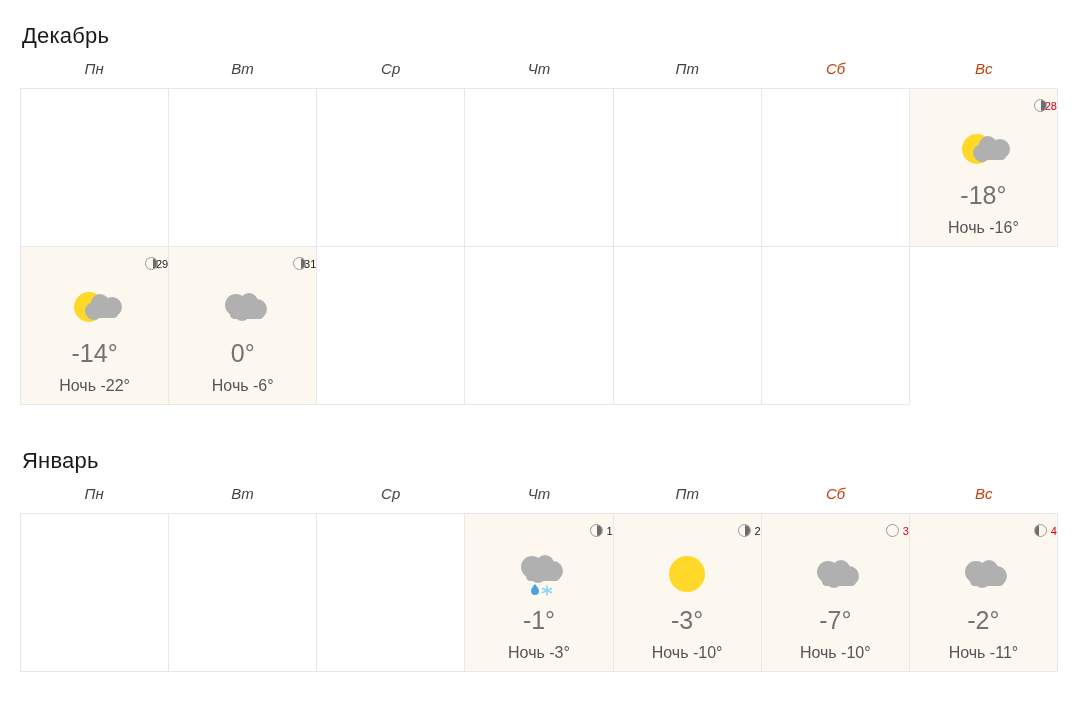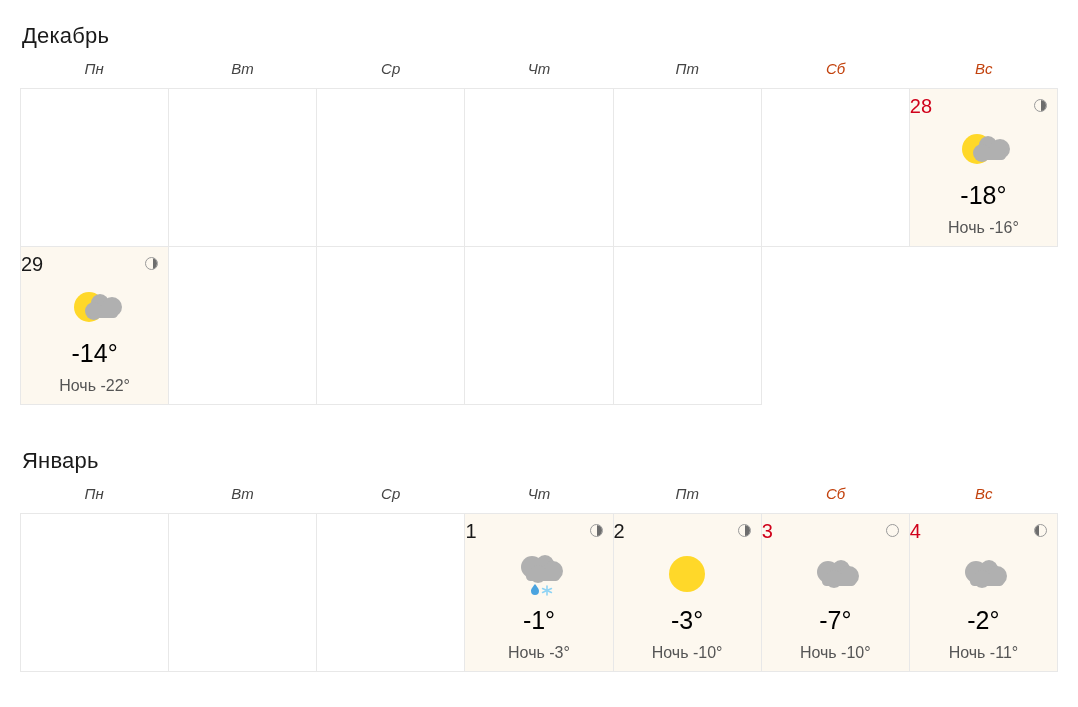--- a/index.html
+++ b/index.html
@@ -47,22 +47,22 @@
     border-bottom: 1px solid #e8e8e8;
     height: 158px;
     position: relative;
     background: #fff;
     padding-top: 8px;
   }
   .cell.filled { background: #fdf8ef; }
   .cell.empty { background: #fff; }
 
   .daynum {
-    text-align: left;
-    font-size: 20px;
+    text-align: right;
+    font-size: 11px;
     color: #1a1a1a;
     line-height: 18px;
   }
   .daynum.weekend { color: #d0021b; }
 
   .moon {
     position: absolute;
     top: 10px;
     right: 10px;
     width: 13px; height: 13px;
@@ -82,21 +82,21 @@
   .icon-wrap {
     height: 58px;
     display: flex;
     align-items: center;
     justify-content: center;
     margin-top: 6px;
   }
   .temp {
     text-align: center;
     font-size: 25px;
-    color: #000000;
+    color: #737373;
     margin-top: 2px;
   }
   .night {
     text-align: center;
     font-size: 16px;
     color: #555;
     margin-top: 9px;
   }
 
   svg { display: block; }
@@ -164,20 +164,39 @@
               <circle cx="30" cy="26" r="9"></circle>
               <rect x="26" y="24" width="28" height="9" rx="4.5"></rect>
             </g>
           </svg>
         </div>
         <div class="temp">-14°</div>
         <div class="night">Ночь -22°</div>
       </div>
 
 
+      <div class="cell filled">
+        <div class="moon right">
+            <div class="fill"></div>
+          </div>
+        <div class="daynum">31</div>
+        <div class="icon-wrap">
+          <svg width="62" height="46" viewBox="0 0 62 46">
+            <g fill="#b0b0b0">
+              <circle cx="24" cy="20" r="11"></circle>
+              <circle cx="37" cy="17" r="9"></circle>
+              <circle cx="45" cy="24" r="10"></circle>
+              <circle cx="30" cy="27" r="9"></circle>
+              <rect x="18" y="25" width="34" height="9" rx="4.5"></rect>
+            </g>
+          </svg>
+        </div>
+        <div class="temp">0°</div>
+        <div class="night">Ночь -6°</div>
+      </div>
 
       <div class="cell empty"></div>
       <div class="cell empty"></div>
       <div class="cell empty"></div>
       <div class="cell empty"></div>
     </div>
   </div>
 
   <div class="section-gap"></div>
 

